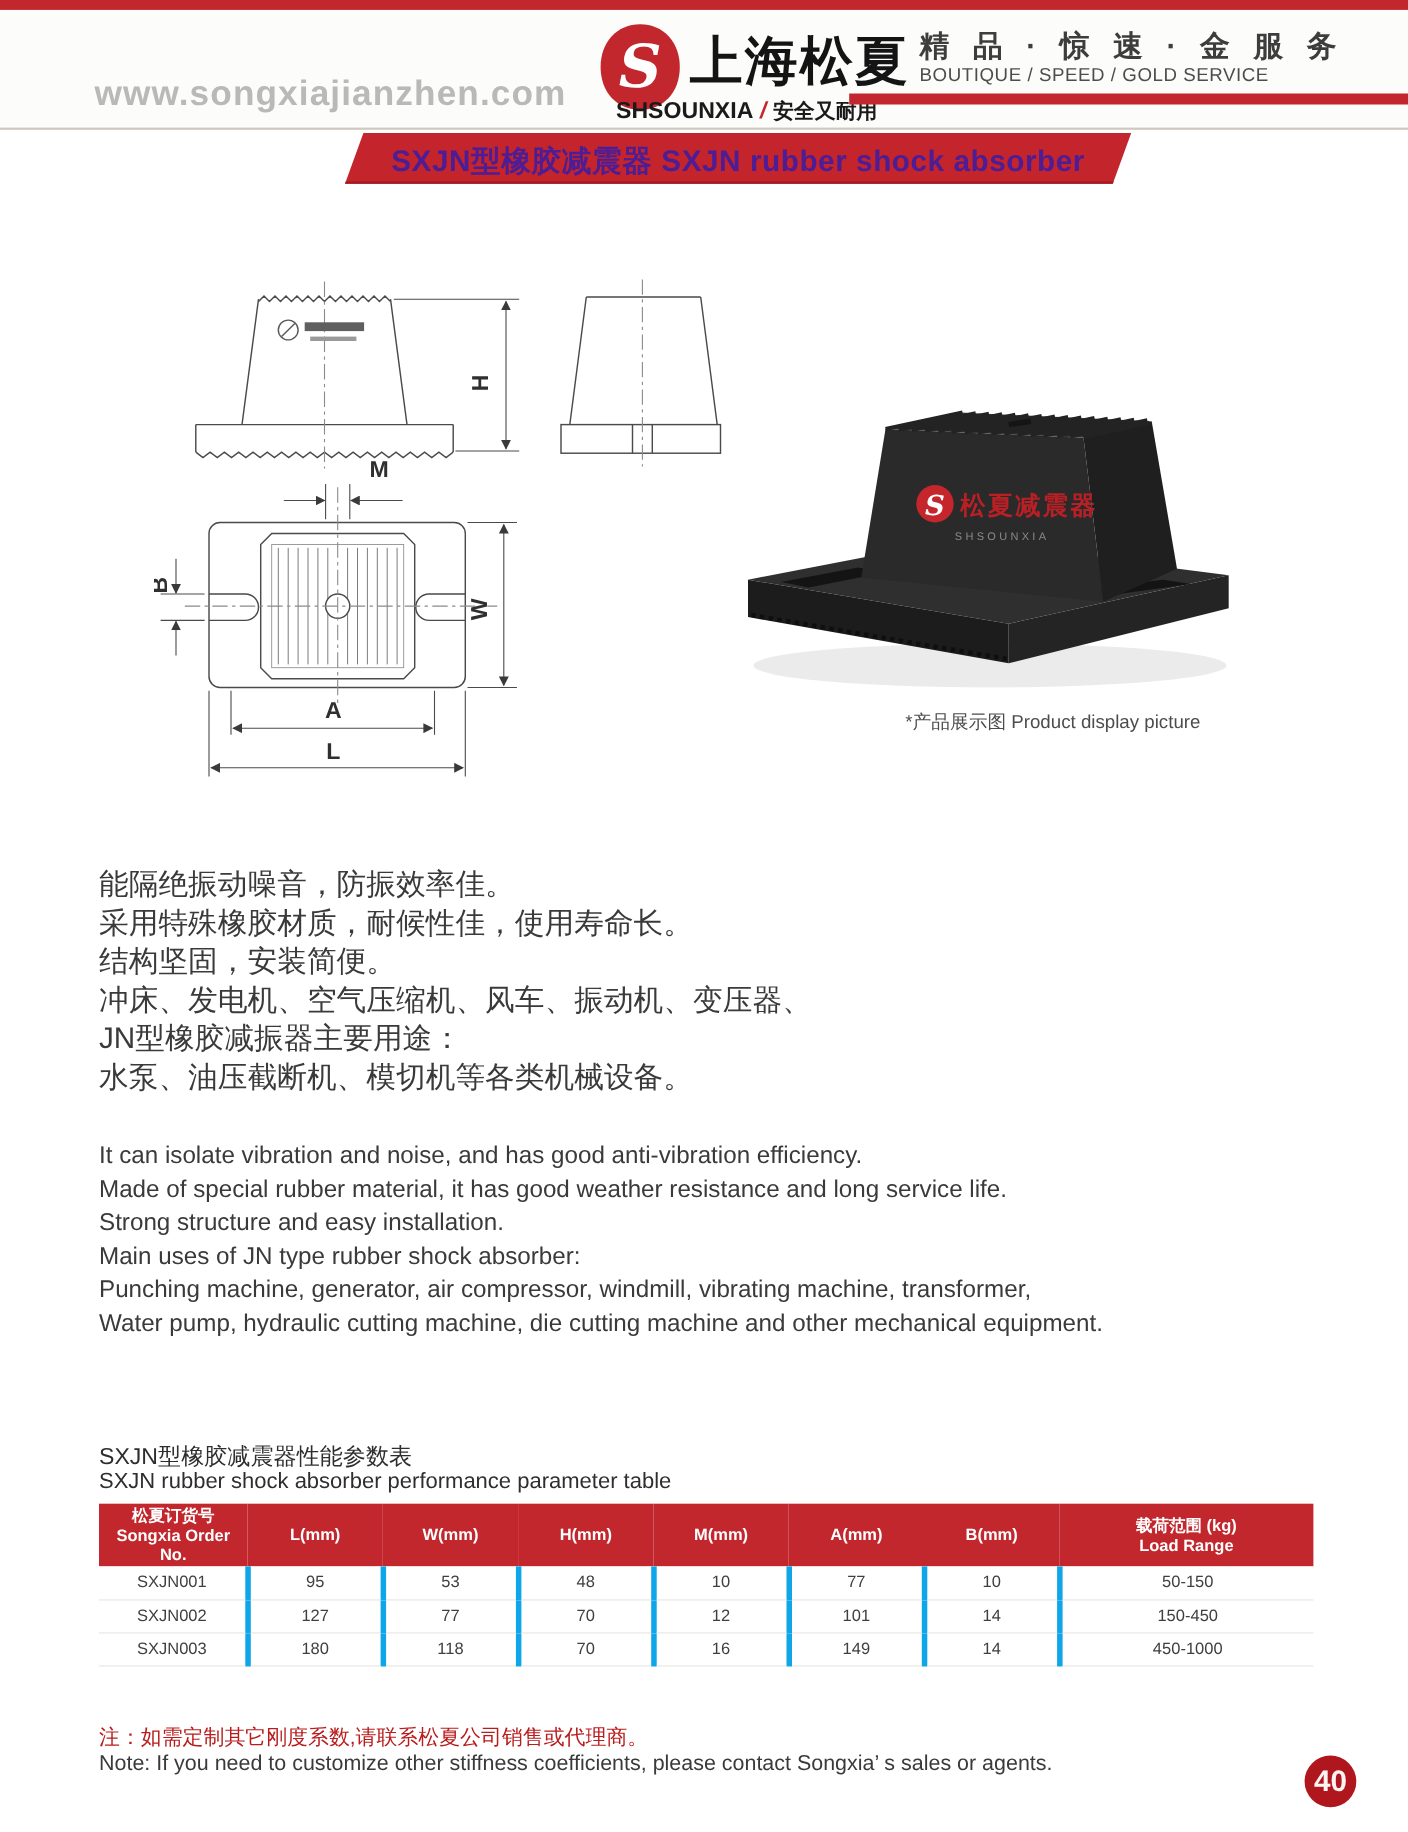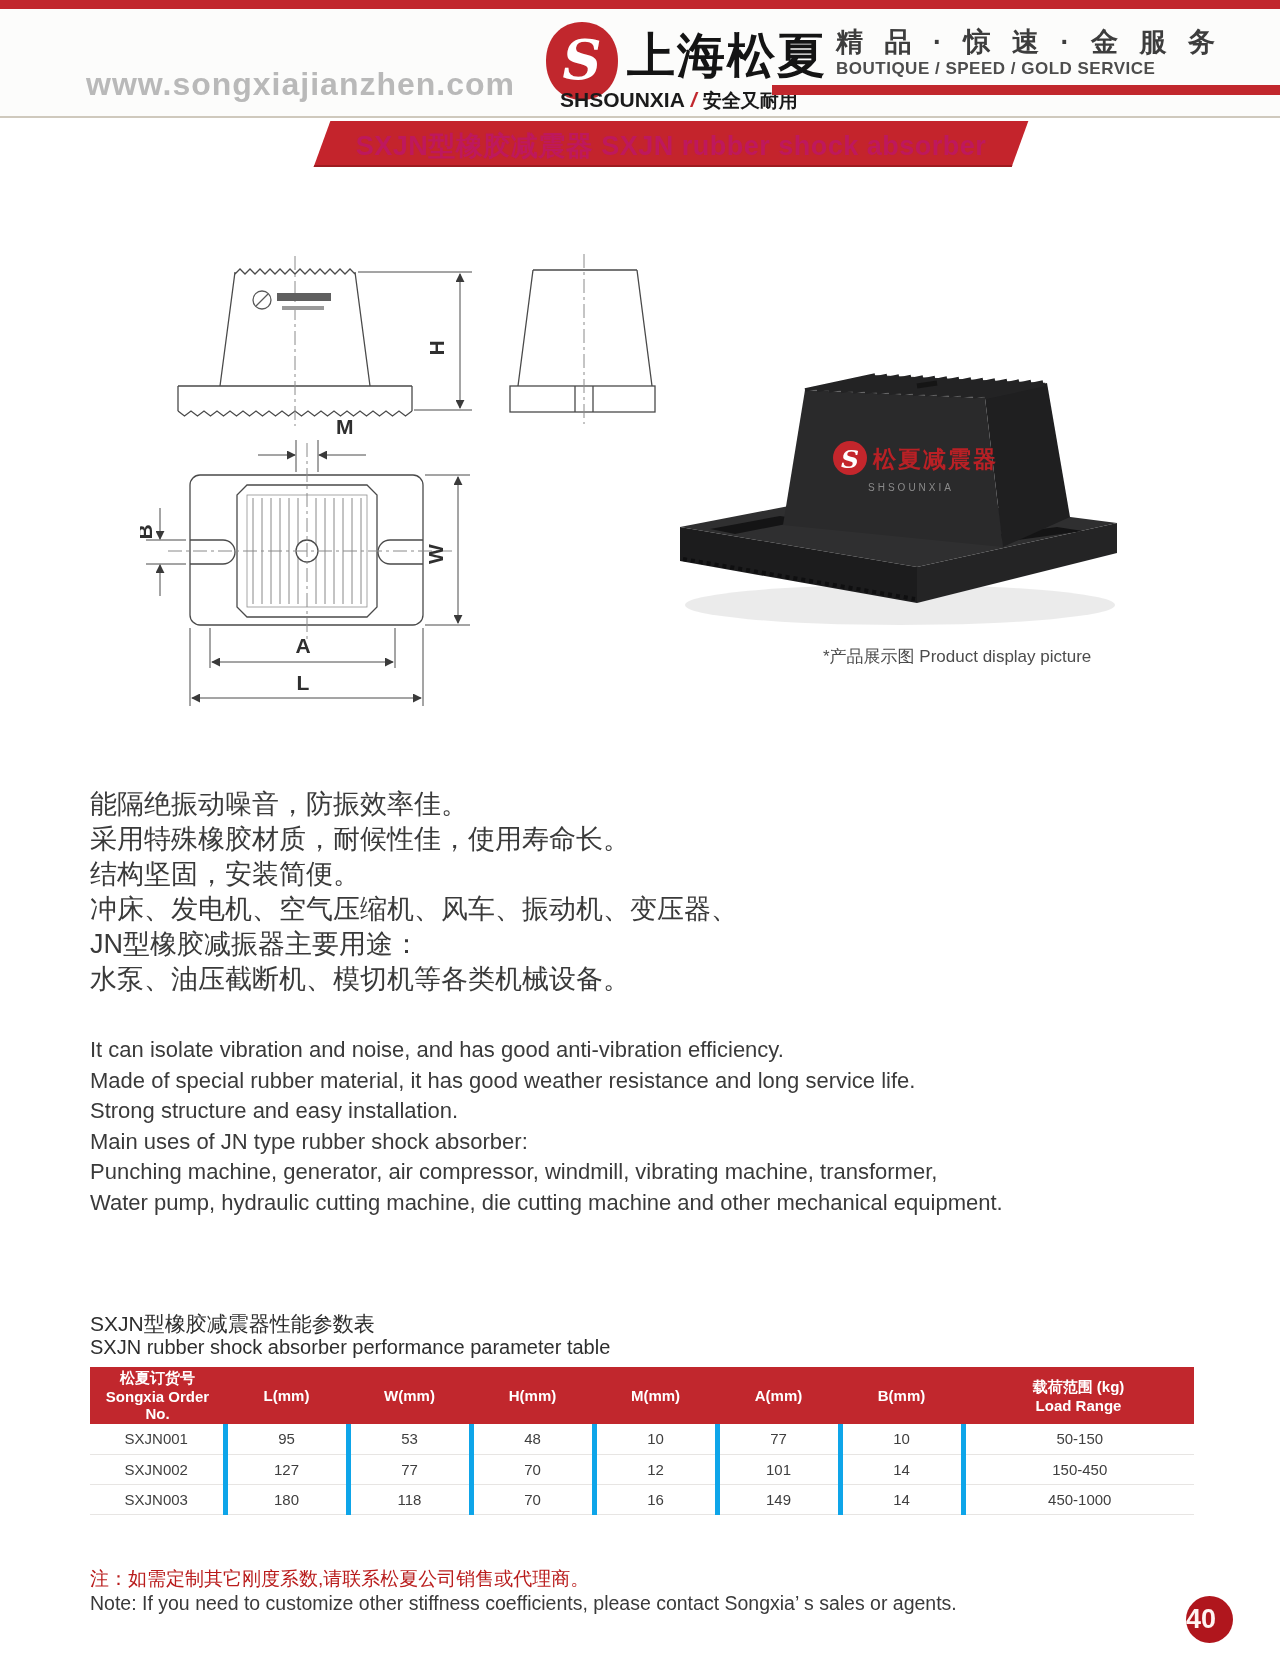--- a/index.html
+++ b/index.html
@@ -17,32 +17,32 @@
   .watermark {
     left:86px; top:66px; font-size:32px; font-weight:bold; color:#b9b9b9;
     letter-spacing:1px;
   }
   .logo-blob { left:543px; top:20px; width:78px; height:82px; }
   .brand-cn { left:627px; top:24px; font-size:48px; font-weight:bold; color:#141414; letter-spacing:2px; }
   .brand-sub { left:560px; top:88px; font-size:21px; font-weight:bold; color:#1a1a1a; white-space:nowrap; }
   .brand-sub .sep { color:#c1272d; padding:0 6px; font-style:italic; }
   .brand-sub .slogan { font-size:19px; }
   .tagline-cn { left:836px; top:24px; font-size:27px; font-weight:bold; color:#3d3d3d; letter-spacing:7px; white-space:nowrap; }
-  .tagline-en { left:836px; top:59px; font-size:17px; font-weight:bold; color:#4d4d4d; letter-spacing:0.5px; }
+  .tagline-en { left:836px; top:59px; font-size:17px; font-weight:normal; color:#4d4d4d; letter-spacing:0.5px; }
   .tagline-bar { left:772px; top:85px; width:508px; height:10px; background:#c1272d; }
   .header-divider { left:0; top:116px; width:1280px; height:2px; background:#cfc9bd; }
 
   
   .banner-shape {
     left:322px; top:121px; width:698px; height:46px; background:#c4242c;
     transform:skewX(-20deg); border-bottom:2px solid #9e1b20;
   }
   .banner-title {
     left:322px; top:128px; width:698px; text-align:center;
-    color:#be185d; font-size:27px; font-weight:bold; letter-spacing:0.5px;
+    color:#4c1d95; font-size:27px; font-weight:bold; letter-spacing:0.5px;
   }
 
   
   .tech-drawing { left:140px; top:240px; width:520px; height:480px; }
   .product-photo { left:655px; top:295px; width:490px; height:345px; }
   .product-caption { left:823px; top:645px; font-size:17px; color:#4c4c4c; }
 
   
   .desc-cn { left:90px; top:787px; font-size:27px; line-height:35px; color:#3a3a3a; font-weight:500; }
   .desc-en { left:90px; top:1035px; font-size:22px; line-height:30.5px; color:#3a3a3a; }
@@ -62,21 +62,21 @@
     background:#ffffff;
   }
   table.spec td:last-child { border-right:none; }
 
   
   .note-cn { left:90px; top:1566px; font-size:19px; color:#b91c1c; }
   .note-en { left:90px; top:1592px; font-size:19.5px; color:#3a3a3a; }
   .page-badge {
     left:1186px; top:1596px; width:47px; height:47px; border-radius:50%;
     background:#b0161d; color:#fff4f2; font-size:27px; font-weight:bold;
-    display:flex; align-items:center; justify-content:flex-start;
+    display:flex; align-items:center; justify-content:center;
   }
 </style>
 </head>
 <body>
 
 <div id="page">
 
   <div class="abs header-zone"></div>
   <div class="abs top-bar"></div>
   <div class="abs watermark">www.songxiajianzhen.com</div>

